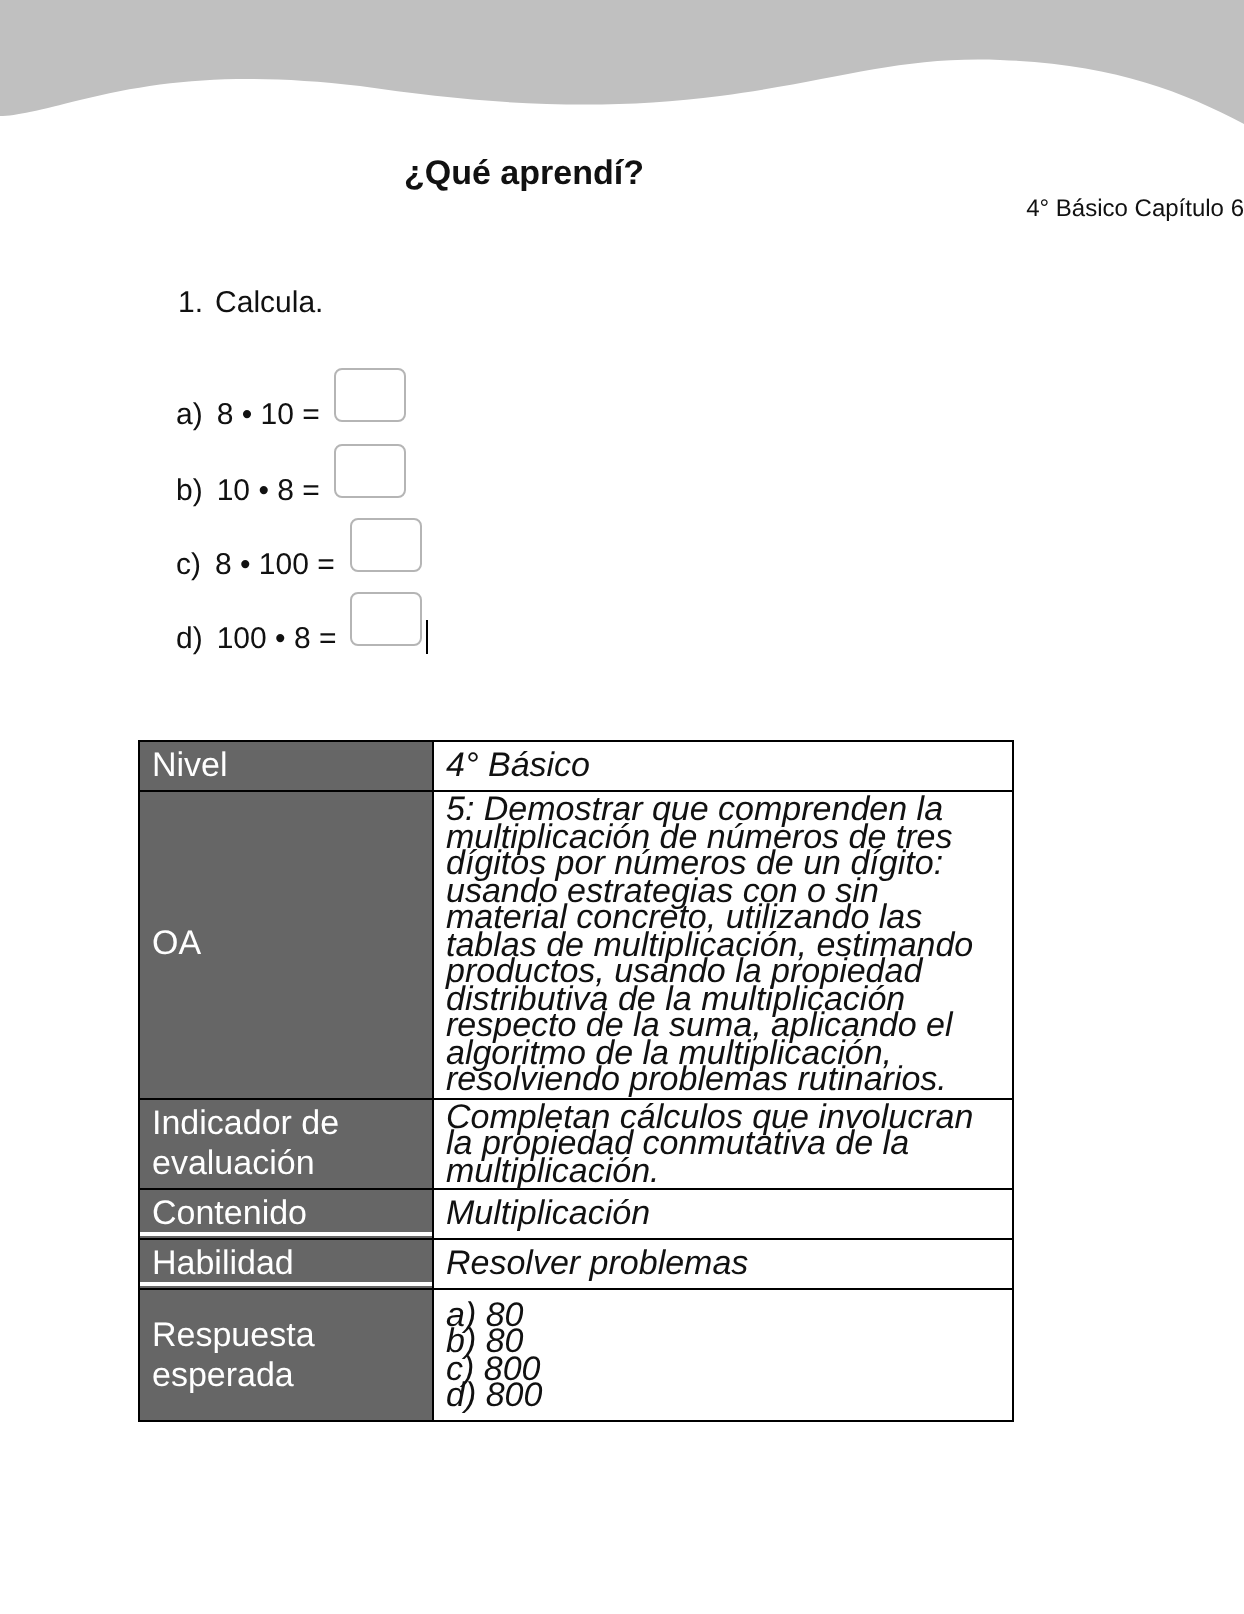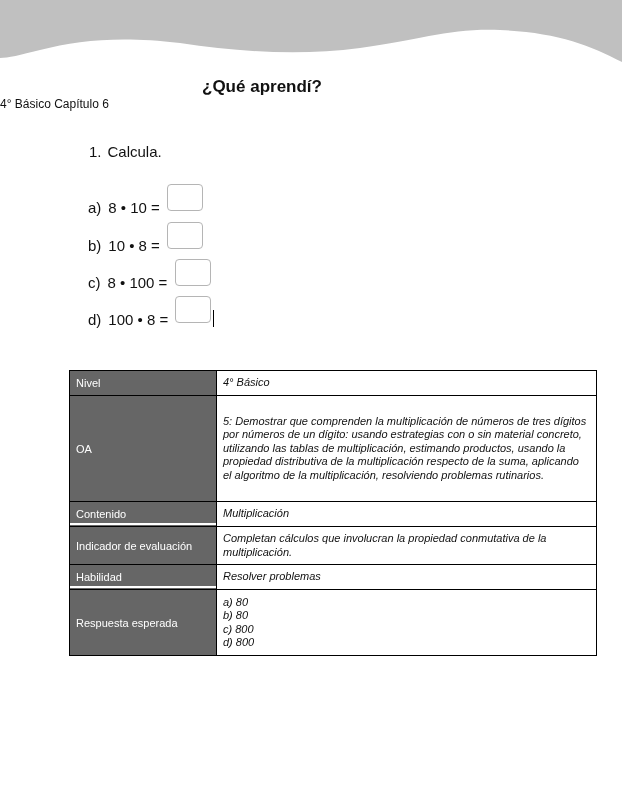--- a/index.html
+++ b/index.html
@@ -9,41 +9,41 @@
       font-family: "Liberation Sans", sans-serif;
       color: #111;
     }
     .wave { position: absolute; left: 0; top: 0; width: 622px; height: 70px; }
     .title {
       position: absolute; left: 0; width: 524px; top: 77px;
       text-align: center; font-size: 17px; font-weight: bold;
     }
     .subtitle {
       position: absolute; left: 0; width: 622px; top: 97px;
-      text-align: left; font-size: 12px;
+      text-align: right; font-size: 12px;
     }
     .question {
       position: absolute; left: 89px; top: 143px; font-size: 15px;
     }
     .question .num { margin-right: 6px; }
     .item {
       position: absolute; left: 88px; font-size: 15px; display: flex; align-items: center;
     }
     .item .letter { margin-right: 7px; }
     .answer-box {
       position: absolute; width: 36px; height: 27px;
       border: 1.5px solid #b5b5b5; border-radius: 4px; background: #fff;
       box-sizing: border-box;
     }
     .cursor {
       position: absolute; left: 213px; top: 310px; width: 1px; height: 17px; background: #000;
     }
     table.info {
-      position: absolute; left: 69px; top: 370px; width: 528px;
-      border-collapse: collapse; font-size: 11px;
+      position: absolute; left: 69px; top: 370px; width: 438px;
+      border-collapse: collapse; font-size: 17px;
     }
     table.info td { border: 1px solid #000; padding: 2px 6px; vertical-align: middle; }
     table.info td.label {
       background: #666666; color: #fff; width: 134px; position: relative;
     }
     table.info td.value { background: #fff; color: #111; line-height: 13.5px; font-style: italic; }
     td.label.underlined::after {
       content: ""; position: absolute; left: 0; right: 0; bottom: 1px; height: 2px; background: #fff;
     }
     .answers-list div { line-height: 13.5px; }
@@ -91,27 +91,27 @@
 <table class="info">
   <tbody>
       <tr style="height:25px;">
     <td class="label">Nivel</td>
     <td class="value">4° Básico</td>
   </tr>
   <tr style="height:106px;">
     <td class="label">OA</td>
     <td class="value">5: Demostrar que comprenden la multiplicación de números de tres dígitos por números de un dígito: usando estrategias con o sin material concreto, utilizando las tablas de multiplicación, estimando productos, usando la propiedad distributiva de la multiplicación respecto de la suma, aplicando el algoritmo de la multiplicación, resolviendo problemas rutinarios.</td>
   </tr>
+  <tr style="height:38px;">
+    <td class="label">Indicador de evaluación</td>
+    <td class="value">Completan cálculos que involucran la propiedad conmutativa de la multiplicación.</td>
+  </tr>
   <tr style="height:25px;">
     <td class="label underlined">Contenido</td>
     <td class="value">Multiplicación</td>
-  </tr>
-  <tr style="height:38px;">
-    <td class="label">Indicador de evaluación</td>
-    <td class="value">Completan cálculos que involucran la propiedad conmutativa de la multiplicación.</td>
   </tr>
   <tr style="height:25px;">
     <td class="label underlined">Habilidad</td>
     <td class="value">Resolver problemas</td>
   </tr>
   <tr style="height:66px;">
     <td class="label">Respuesta esperada</td>
     <td class="value answers-list">
       <div>a) 80</div>
       <div>b) 80</div>

